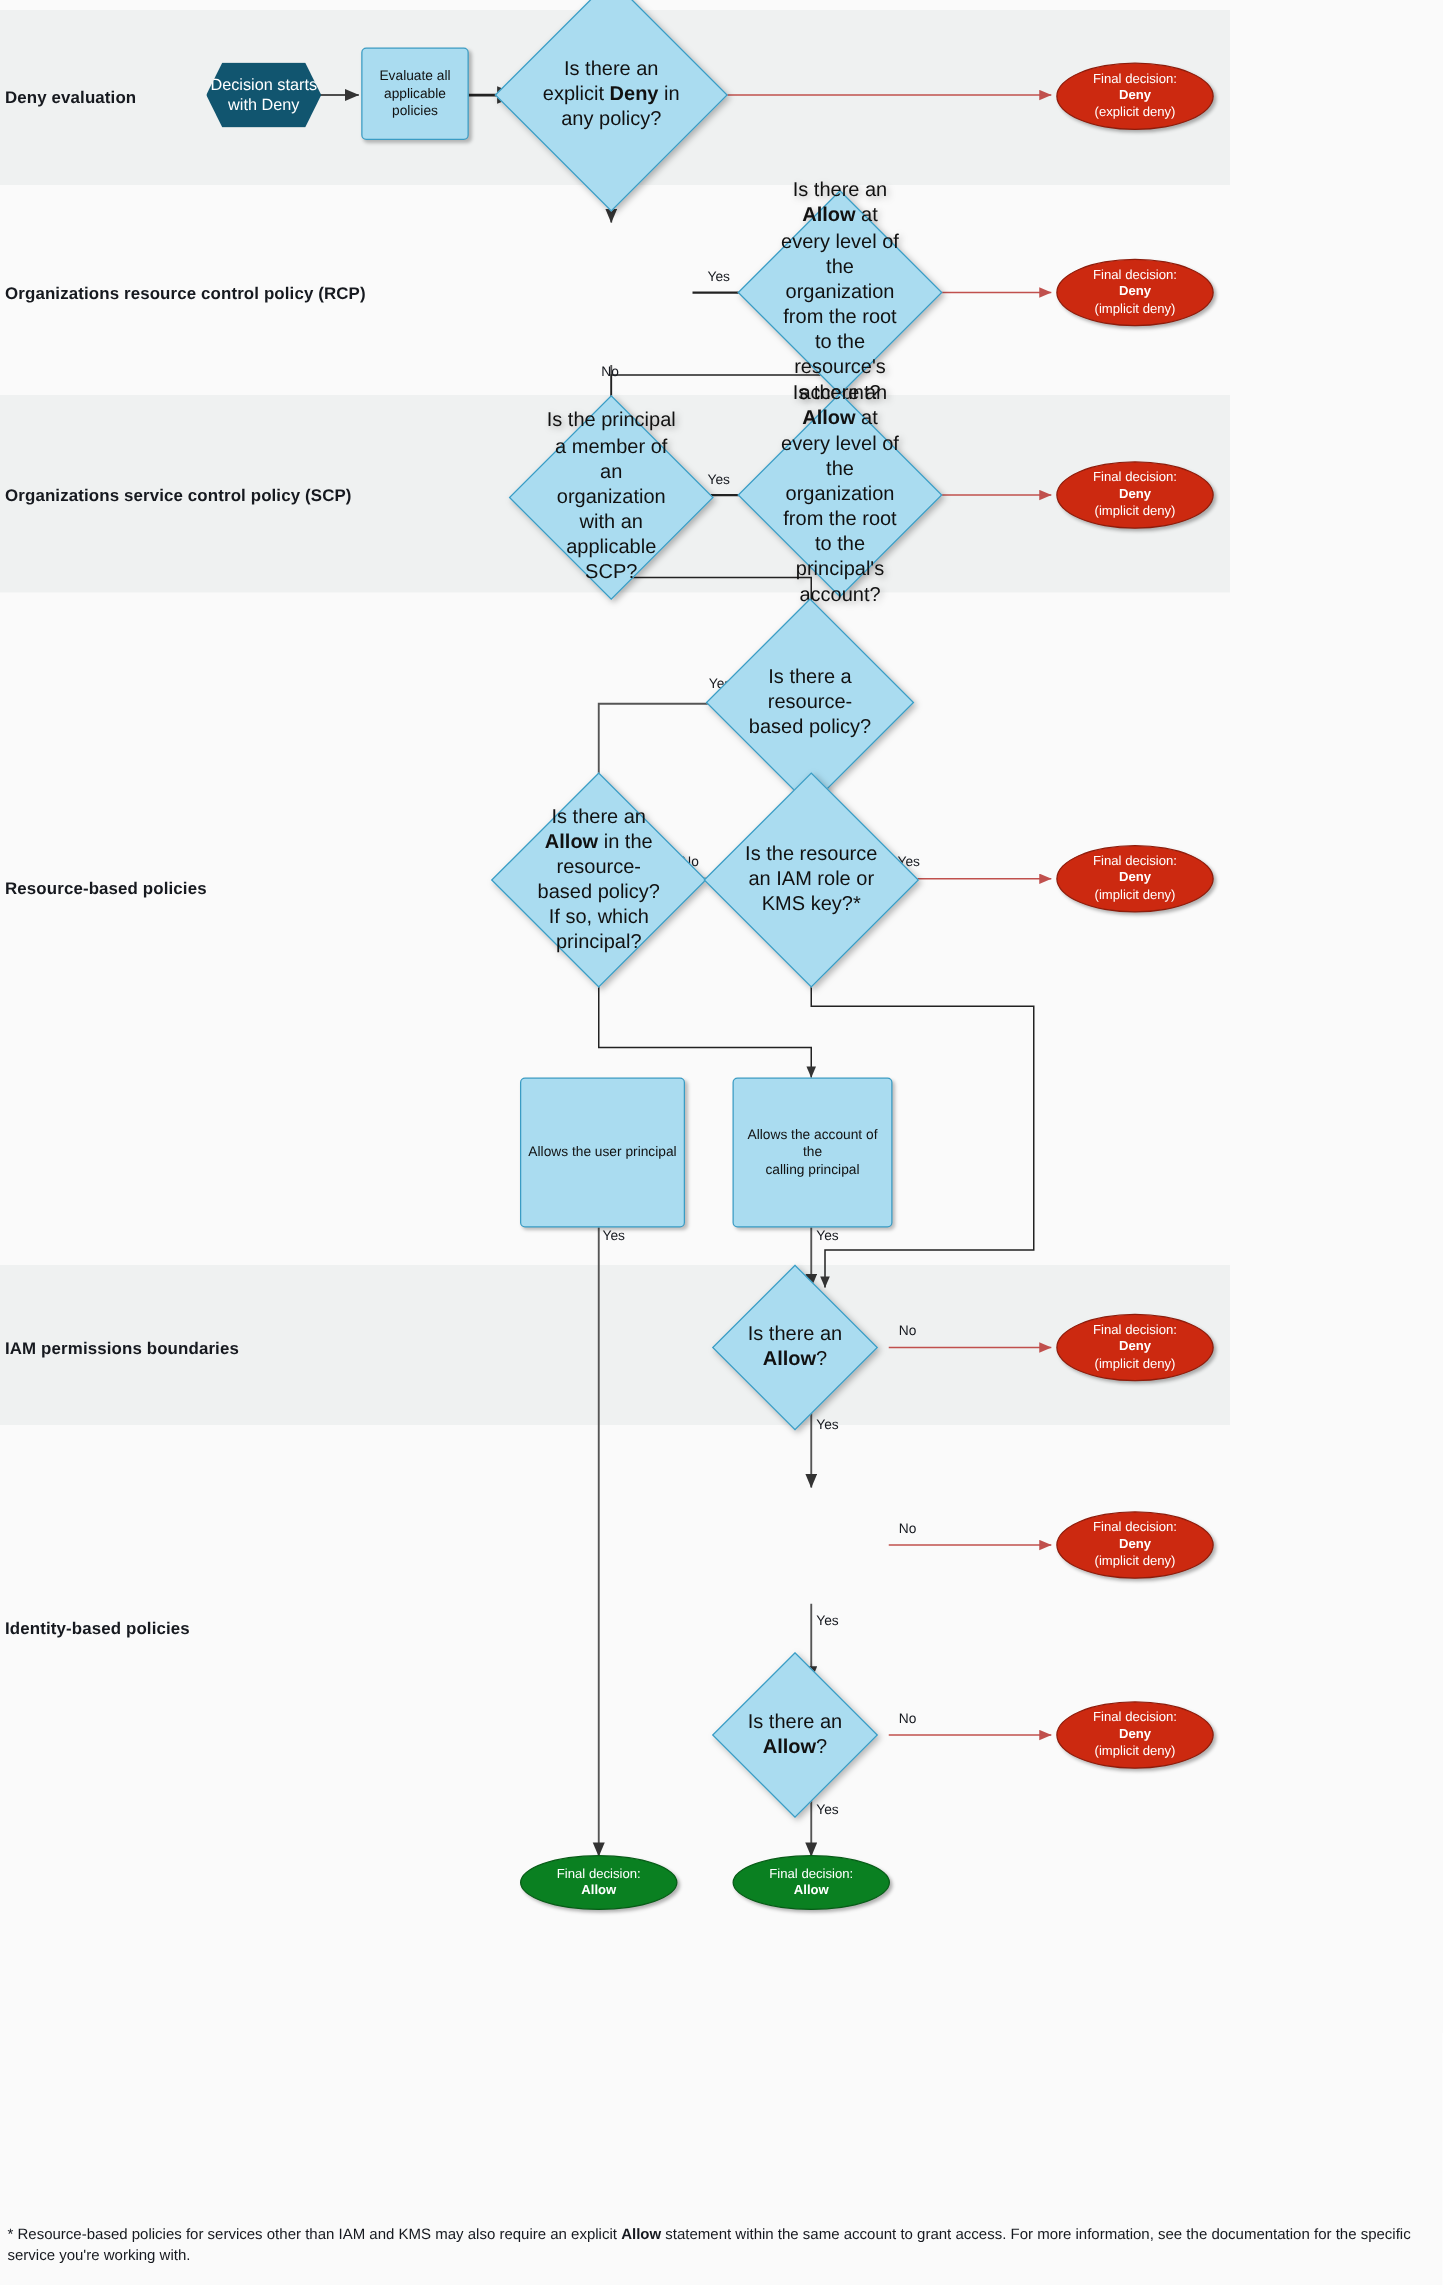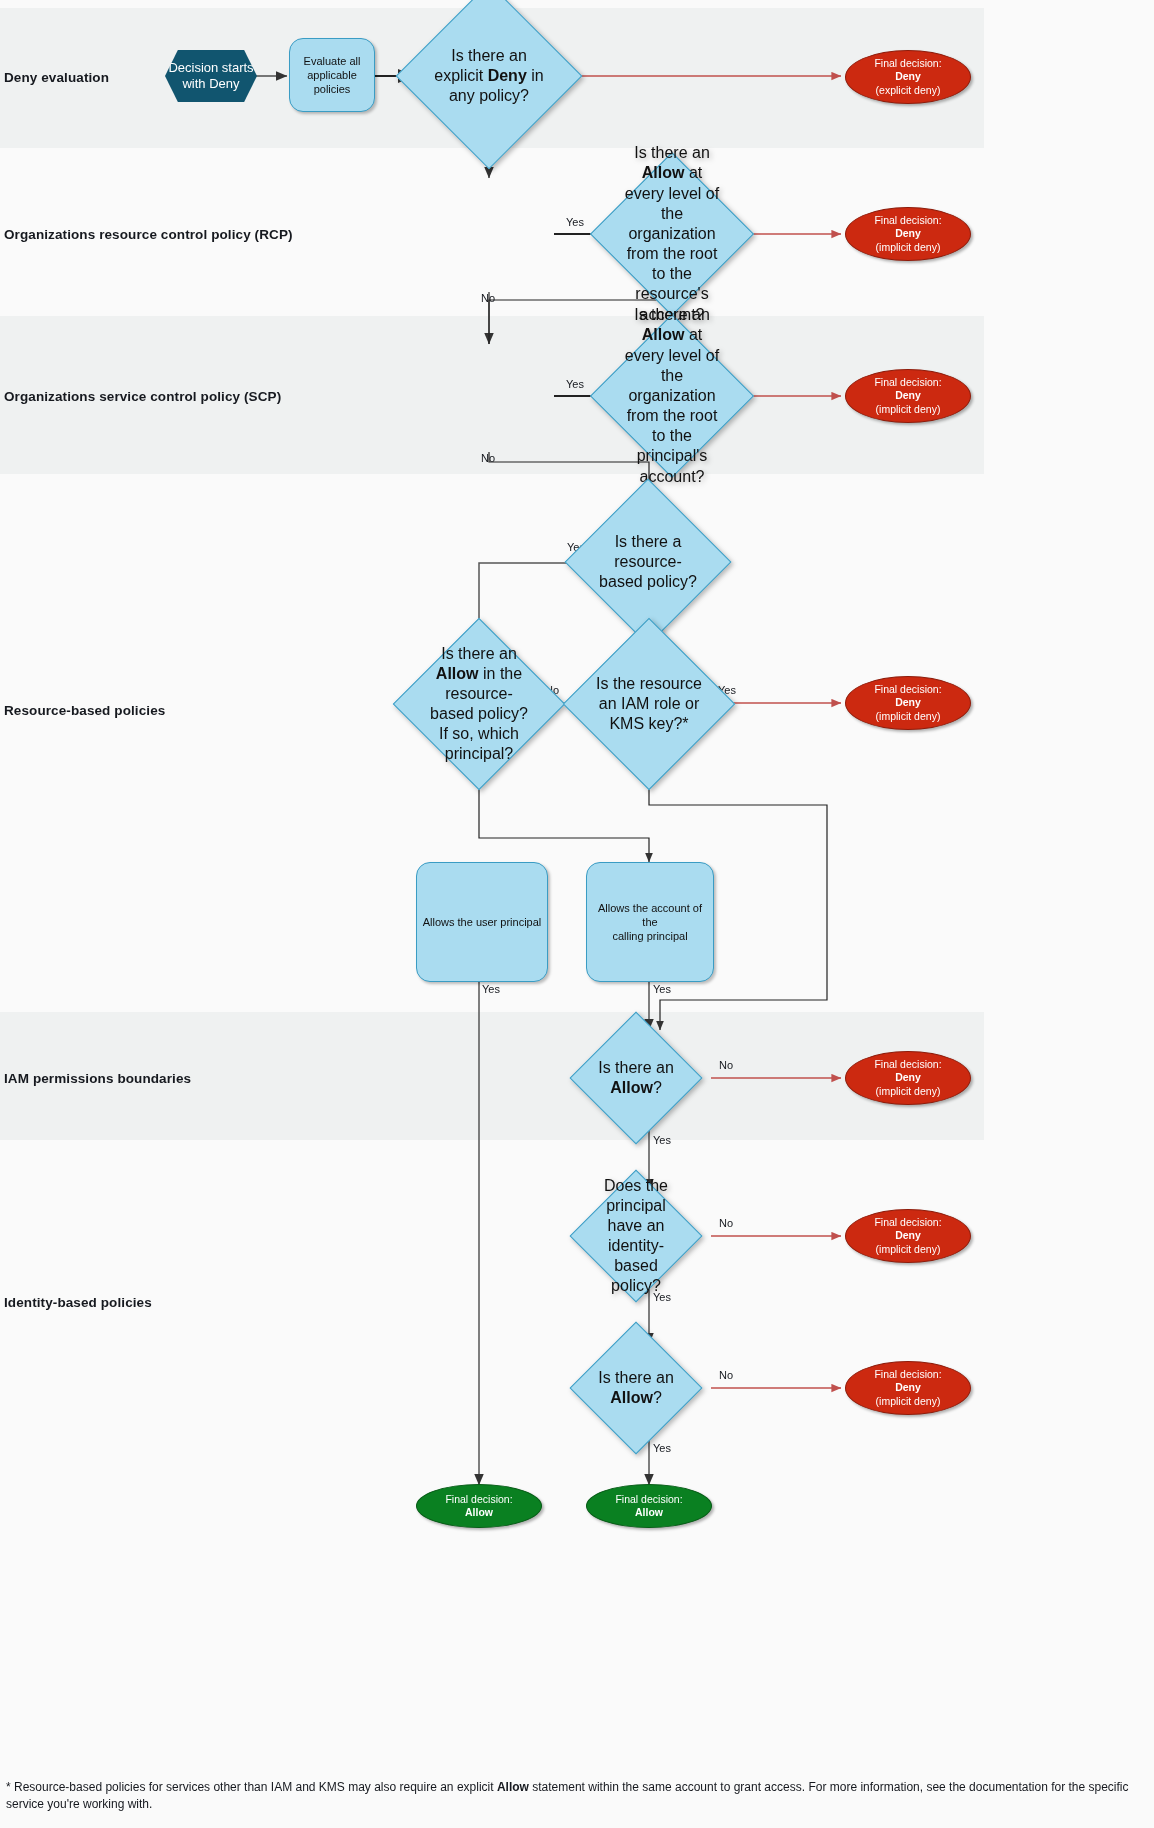--- a/index.html
+++ b/index.html
@@ -24,21 +24,21 @@
   .hex{
     background:#11556f;color:#ffffff;
     clip-path:polygon(14% 0,86% 0,100% 50%,86% 100%,14% 100%,0 50%);
     display:flex;align-items:center;justify-content:center;text-align:center;
     font-size:13px;line-height:1.25;
     filter:drop-shadow(2px 2px 2px rgba(0,0,0,.28));
   }
 
   
   .proc{
-    background:#aadcf0;border:1.4px solid #3a9cc4;border-radius:14px;
+    background:#aadcf0;border:1.4px solid #3a9cc4;border-radius:4px;
     display:flex;align-items:center;justify-content:center;text-align:center;
     font-size:11px;line-height:1.3;color:#111;
     box-shadow:2px 2px 3px rgba(0,0,0,.25);
     padding:4px;
   }
 
   
   .dia{filter:drop-shadow(2px 2px 2.5px rgba(0,0,0,.28));}
   .dia .shape{
     position:absolute;inset:0;
@@ -222,20 +222,24 @@
   </div>
 
   <div class="node term deny" style="left:845px;top:207px;width:126px;height:54px;">
     <div>
       <span>Final decision:</span><br>
       <b>Deny</b><br>
       <span>(implicit deny)</span>
     </div>
   </div>
 
+  <div class="node dia" style="left:431px;top:340px;width:116px;height:116px;">
+    <div class="shape"></div>
+    <div class="txt">Is the principal a member of an organization with an applicable SCP?</div>
+  </div>
 
   <div class="node dia" style="left:614px;top:338px;width:116px;height:116px;">
     <div class="shape"></div>
     <div class="txt">
       <span><span>Is there an </span><b>Allow</b><span> at every level of the organization from the root to the principal's account?</span></span>
     </div>
   </div>
 
   <div class="node term deny" style="left:845px;top:369px;width:126px;height:54px;">
     <div>
@@ -289,24 +293,20 @@
   </div>
 
   <div class="node term deny" style="left:845px;top:1051px;width:126px;height:54px;">
     <div>
       <span>Final decision:</span><br>
       <b>Deny</b><br>
       <span>(implicit deny)</span>
     </div>
   </div>
 
-  <div class="node dia" style="left:589px;top:1189px;width:94px;height:94px;">
-    <div class="shape"></div>
-    <div class="txt">Does the principal have an identity-based policy?</div>
-  </div>
 
   <div class="node term deny" style="left:845px;top:1209px;width:126px;height:54px;">
     <div>
       <span>Final decision:</span><br>
       <b>Deny</b><br>
       <span>(implicit deny)</span>
     </div>
   </div>
 
   <div class="node dia" style="left:589px;top:1341px;width:94px;height:94px;">

